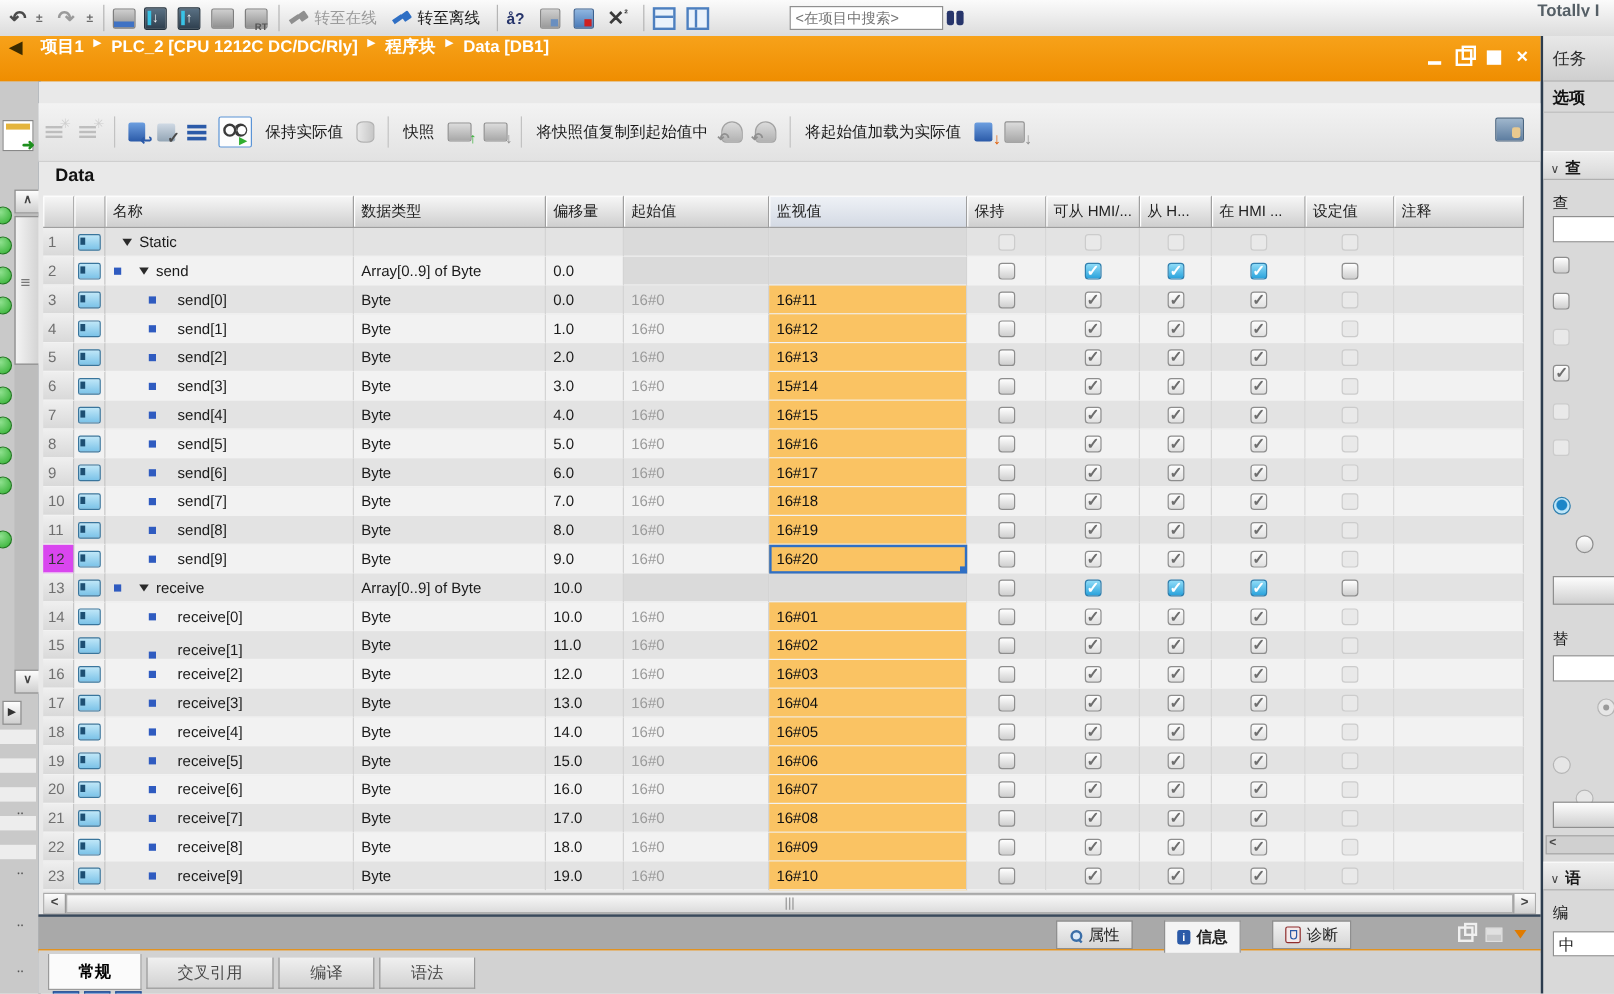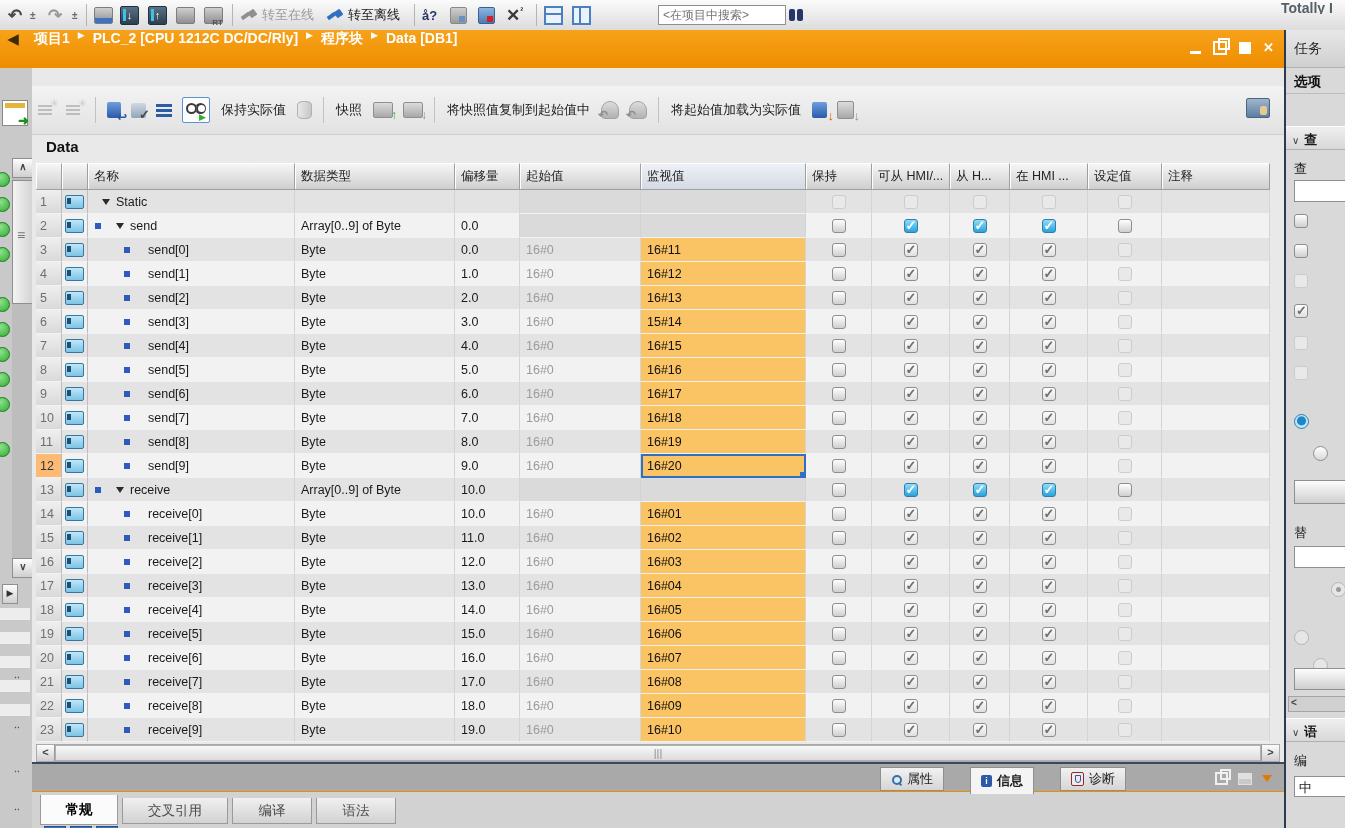--- a/index.html
+++ b/index.html
@@ -110,21 +110,21 @@
      border-bottom:1px solid #9f9f9f;box-shadow:inset 1px 0 0 #fff;
      font-size:12.5px;color:#222;display:flex;align-items:center;padding-left:6px;box-sizing:border-box;white-space:nowrap;overflow:hidden;}
   #thead .hc.mon{background:linear-gradient(#eef1f6,#d4dae4);}
   #tbody{position:absolute;left:4px;top:122px;width:1234px;}
   .trow{height:24px;}
   .trow .c{display:flex;align-items:center;padding-left:6px;box-sizing:border-box;font-size:12.5px;
      border-right:1px solid #d4d4d4;border-bottom:1px solid #f2f2f2;white-space:nowrap;overflow:hidden;}
   .trow.odd  .c{background:#e3e3e3;}
   .trow.even .c{background:#f2f2f2;}
   .trow .c.num{background:linear-gradient(#efefef,#d9d9d9);color:#6f6f6f;justify-content:flex-start;padding-left:4px;border-right:1px solid #bdbdbd;}
-  .trow.selrow .c.num{background:#fdba74;color:#333;}
+  .trow.selrow .c.num{background:#d946ef;color:#333;}
   .trow .c.icon{justify-content:center;padding-left:0;border-right:1px solid #bdbdbd;}
   .varicon{width:17px;height:12px;background:linear-gradient(#bfe7f8,#7cc3e8);border:1px solid #39759c;border-radius:2px;position:relative;}
   .varicon::before{content:"";position:absolute;left:1px;top:2px;width:4px;height:6px;background:#1d4f73;}
   .expander{width:0;height:0;border-left:4px solid transparent;border-right:4px solid transparent;border-top:6px solid #2a2a2a;margin-right:6px;}
   .bullet{width:6px;height:6px;background:#2f5bc0;margin-right:6px;flex:none;}
   .c .dimtxt{color:#9b9b9b;}
   .c.orange{background:#fac363 !important;color:#111;}
   .c.dimcell{background:#dadada !important;}
   .c.selcell{outline:2px solid #2f6fc4;outline-offset:-2px;position:relative;}
   .c.selcell::after{content:"";position:absolute;right:0;bottom:0;width:5px;height:5px;background:#2f6fc4;}
@@ -827,21 +827,21 @@
         <div class="c cbc">
           <span class="cb flat"></span>
         </div>
         <div class="c "></div>
       </div>
       <div class="trow tgrid odd">
         <div class="c num">15</div>
         <div class="c icon">
           <span class="varicon"></span>
         </div>
-        <div class="c " style="padding-left: 66px;">
+        <div class="c " style="padding-left: 66px; align-items: flex-end;">
           <span class="bullet" style="margin-left: -30px; margin-right: 18px;"></span>
           <span>receive[1]</span>
         </div>
         <div class="c ">Byte</div>
         <div class="c ">11.0</div>
         <div class="c ">
           <span class="dimtxt">16#0</span>
         </div>
         <div class="c orange">16#02</div>
         <div class="c cbc">

